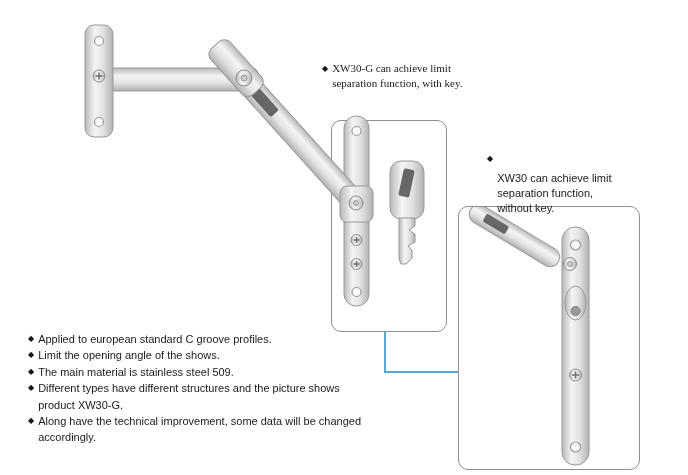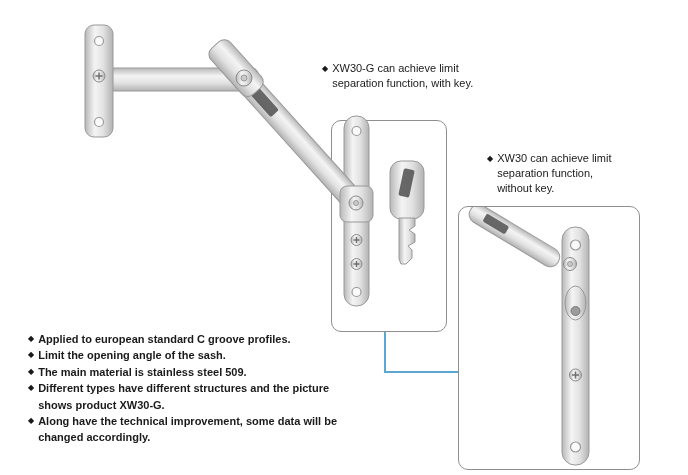--- a/index.html
+++ b/index.html
@@ -27,29 +27,29 @@
   .box-right { left:458px; top:206px; width:182px; height:264px; }
   .part-svg { position:absolute; left:0; top:0; }
 
   
   .main-product { position:absolute; left:60px; top:10px; z-index:2; }
 
   
   .callout { position:absolute; display:flex; gap:4px; font-size:11px; line-height:15px; z-index:3; }
   .callout .bullet { flex:0 0 auto; font-size:8px; line-height:15px; }
   .callout-left  { left:322px; top:61px; }
-  .callout-left  .callout-text { width:152px; }
+  .callout-left  .callout-text { width:152px;font-family:Liberation Serif, serif; }
   .callout-right { left:487px; top:151px; }
-  .callout-right .callout-text { width:126px; }
+  .callout-right .callout-text { width:126px;margin-top:20px; }
 
   
   .features { position:absolute; left:28px; top:331px; list-style:none; z-index:3; }
   .feature { display:flex; gap:4px; font-size:11px; line-height:16.4px; }
   .feature .bullet { flex:0 0 auto; font-size:8px; line-height:16.4px; }
-  .feature .feature-text { width:325px;font-weight:bold; }
+  .feature .feature-text { width:325px; }
 
   
   .hole  { fill:#fafafa; stroke:#9a9a9a; stroke-width:1.2; }
   .edge  { stroke:#999999; stroke-width:1; }
   .mark  { fill:#4f4f4f; opacity:0.85; }
   .cross { stroke:#6f6f6f; stroke-width:1.5; fill:none; }
 </style>
 </head>
 <body>
 
@@ -181,21 +181,21 @@
     <span class="callout-text">XW30 can achieve limit separation function, without key.</span>
   </div>
 
   <ul class="features">
     <li class="feature">
       <span class="bullet">◆</span>
       <span class="feature-text">Applied to european standard C groove profiles.</span>
     </li>
     <li class="feature">
       <span class="bullet">◆</span>
-      <span class="feature-text">Limit the opening angle of the sash.</span>
+      <span class="feature-text">Limit the opening angle of the shows.</span>
     </li>
     <li class="feature">
       <span class="bullet">◆</span>
       <span class="feature-text">The main material is stainless steel 509.</span>
     </li>
     <li class="feature">
       <span class="bullet">◆</span>
       <span class="feature-text">Different types have different structures and the picture shows product XW30-G.</span>
     </li>
     <li class="feature">

